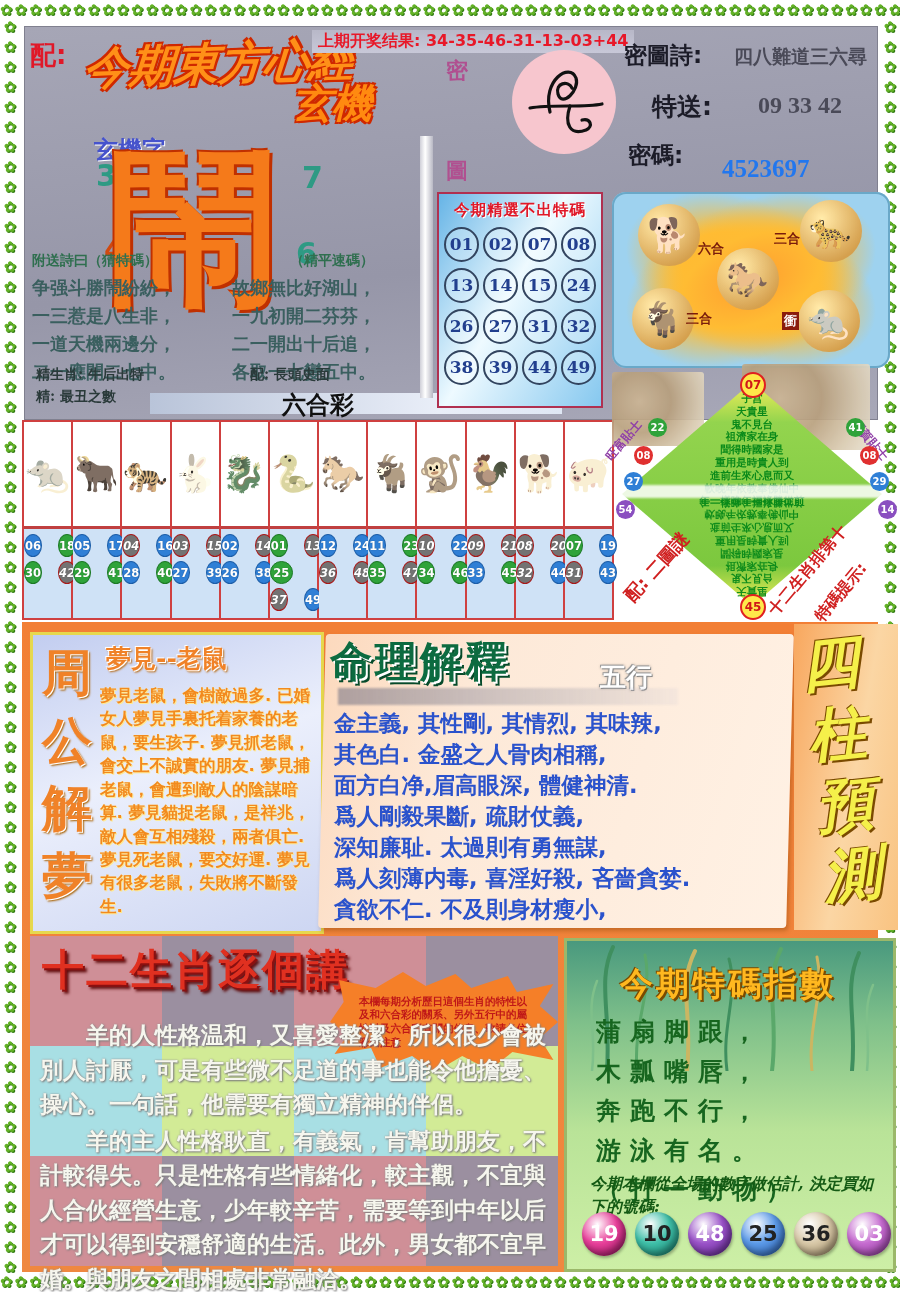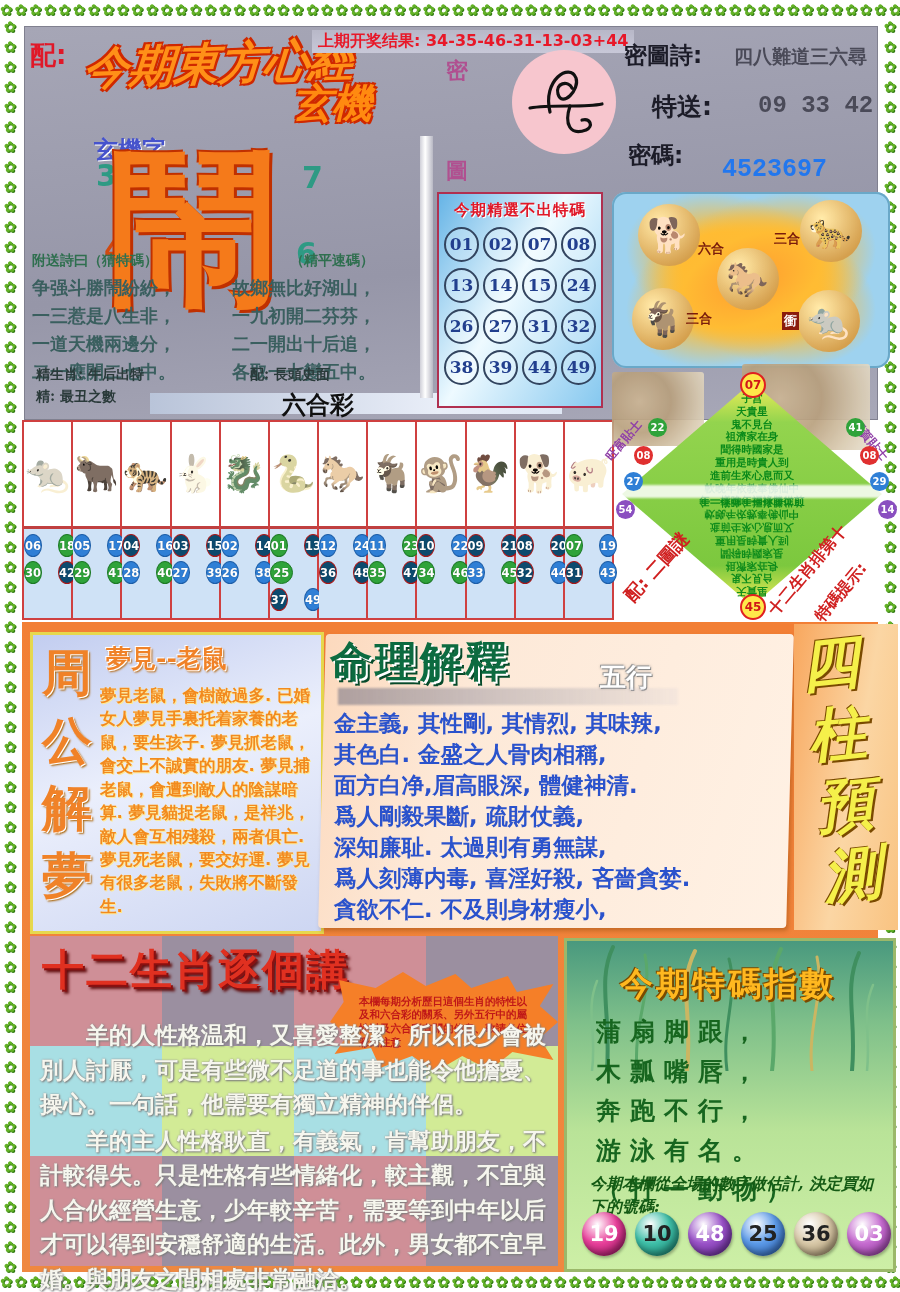--- a/index.html
+++ b/index.html
@@ -39,21 +39,21 @@
         background:linear-gradient(90deg,#b9c4d9,#e9eef8 70%,#dfe7f4);}
   .liuhecai{position:absolute;left:282px;top:389px;font-size:24px;font-weight:bold;color:#101010;}
   .vdivider{position:absolute;left:420px;top:136px;width:13px;height:262px;
             background:linear-gradient(90deg,#cfcfd8,#ffffff 40%,#b8b8c4);}
   .mitu-col{position:absolute;left:446px;top:60px;font-size:22px;font-weight:bold;color:#b05090;
             text-align:center;line-height:1;}
   .mitu-col span{display:block;margin-bottom:78px;}
   .seal-circle{position:absolute;left:512px;top:50px;width:104px;height:104px;border-radius:50%;
                background:#f7c6ce;}
   .mlabel{position:absolute;font-weight:bold;color:#1c1c28;}
-  .mvalue{position:absolute;font-weight:bold;color:#4a4a58;font-family:Liberation Mono, monospace;}
+  .mvalue{position:absolute;font-weight:bold;color:#4a4a58;font-family:Liberation Serif, serif;}
   .mima-val{color:#2277ee;}
   
   .notout{position:absolute;left:437px;top:192px;width:162px;height:212px;border:2px solid #b03050;
           background:linear-gradient(120deg,#66b4e6,#eefaff 45%,#86c8ef);text-align:center;}
   .notout-title{font-size:15.5px;font-weight:bold;color:#e01828;margin:6px 0 2px;letter-spacing:1px;
                 text-shadow:1px 1px 0 #fff;}
   .nrow{display:flex;justify-content:center;gap:4px;margin:6px 0;}
   .ncell{width:31px;height:31px;border:2px solid #32445f;border-radius:50%;color:#223f8e;
          font-size:17px;font-weight:bold;line-height:31px;font-family:"DejaVu Serif",serif;background:rgba(255,255,255,.25);}
   
@@ -73,21 +73,21 @@
   .zcol{flex:1;border-right:2px solid #cf4040;display:flex;flex-direction:column;min-width:0;}
   .zcol:last-child{border-right:none;}
   .zan{height:104px;display:flex;align-items:center;justify-content:center;font-size:36px;
        filter:sepia(.55) saturate(.6);}
   .znums{flex:1;background:#cfe2f6;border-top:3px solid #c04040;padding-top:5px;}
   .zrow{display:flex;justify-content:flex-start;gap:16px;margin-bottom:4px;}
   .zball{width:21px;height:21px;border-radius:50%;color:#fff;font-size:11.5px;font-weight:bold;
          display:flex;align-items:center;justify-content:center;text-shadow:0 0 1px #0006;}
   .zball.blue{background:#2f7fd6;border:1px solid #1d5ea8;}
   .zball.green{background:#2fa33a;border:1px solid #1d7a26;}
-  .zball.red{background:#0c4a6e;border:1px solid #a81818;}
+  .zball.red{background:#737373;border:1px solid #a81818;font-style:italic;}
   
   .imgph{position:absolute;background:
          radial-gradient(circle at 30% 40%,#cdb694,#b89f7c 40%,#d8c9ae 75%,#e8e0cf);
          filter:blur(.5px);border-radius:3px;opacity:.9;}
   .diamond{position:absolute;left:622px;top:382px;width:260px;height:224px;
            clip-path:polygon(50% 0,100% 50%,50% 100%,0 50%);
            background:linear-gradient(#f3ee58,#93d44e 18%,#7cc83e 82%,#f3ee58);}
   .pyr{position:absolute;left:622px;width:260px;text-align:center;color:#0a8a1a;
        font-weight:bold;font-size:10.5px;line-height:1.22;}
   .pyr-top{top:392px;}

